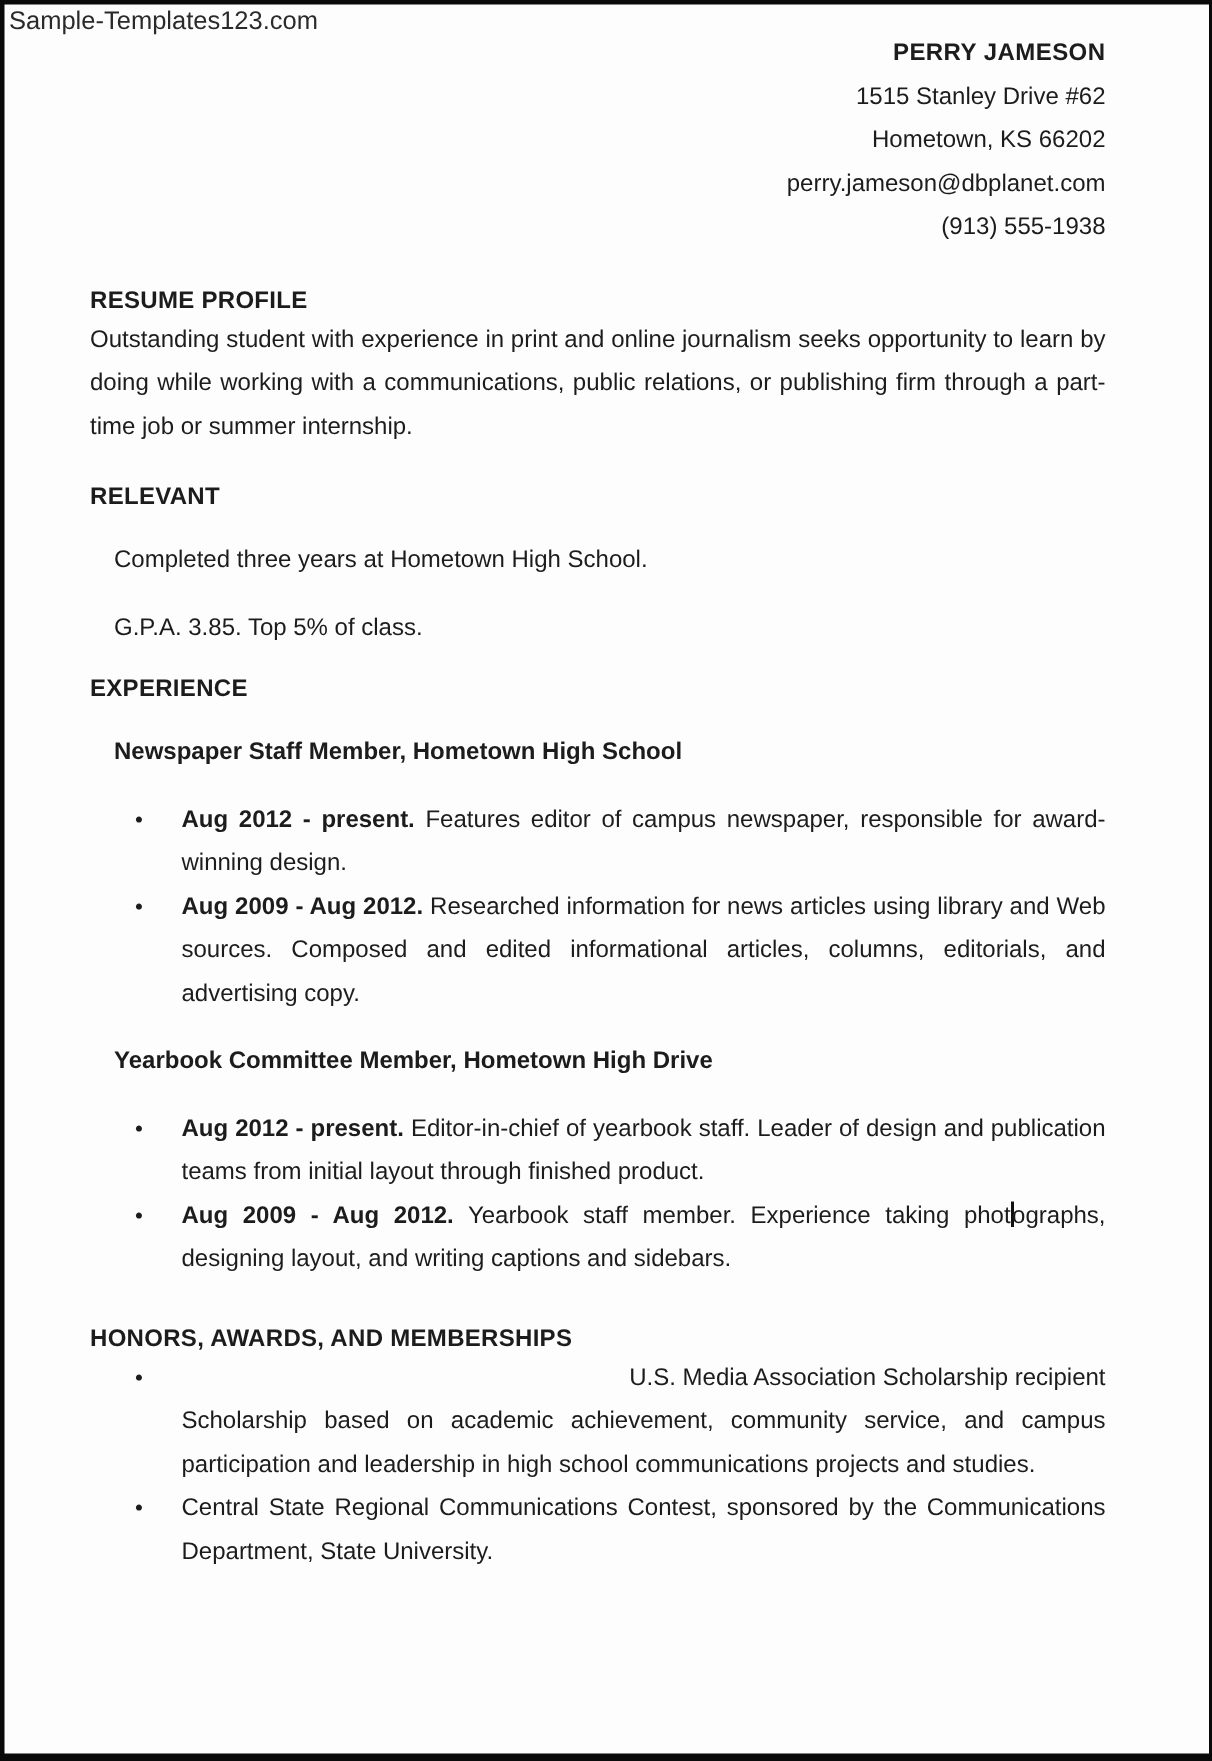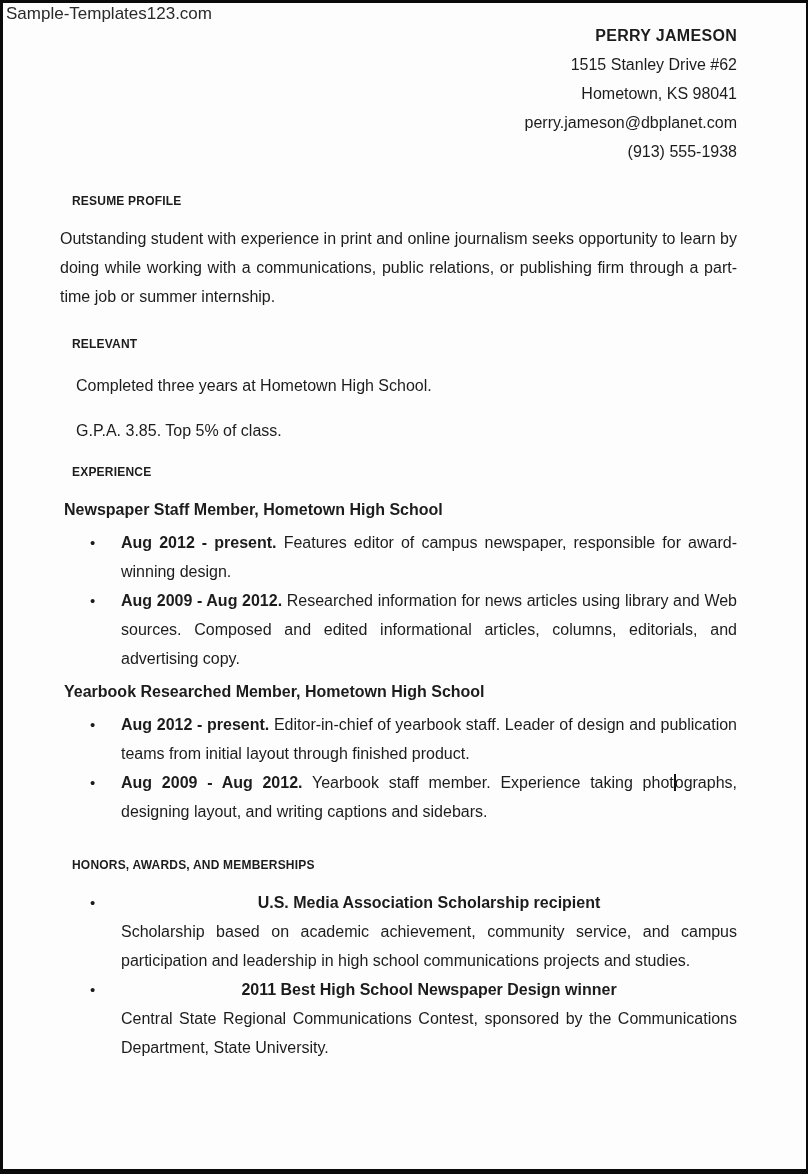--- a/index.html
+++ b/index.html
@@ -33,28 +33,28 @@
   }
   .contact-header .name { font-weight: bold; letter-spacing: 0.3px; }
   .doc-body { margin: 0 69px 0 57px; font-size: 16px; }
   .section { margin: 0; }
   .sec-profile   { margin-top: 24px; }
   .sec-education { margin-top: 22px; }
   .sec-experience{ margin-top: 0; }
   .sec-studies   { margin-top: 27px; }
   .sec-honors    { margin-top: 28px; }
   h2.sec-heading {
-    margin: 12px;
-    font-size: 12px;
+    margin: 0;
+    font-size: 16px;
     font-weight: bold;
     line-height: 22px;
     letter-spacing: 0.2px;
   }
   h3.job-title {
-    margin: 4px;
+    margin: 16px;
     font-size: 16px;
     font-weight: bold;
     line-height: 29px;
   }
   p.para {
     margin: 0;
     line-height: 29px;
     text-align: justify;
   }
   p.line { margin: 16px; line-height: 29px; }
@@ -71,41 +71,41 @@
   }
   ul.bullets > li::before {
     content: "\2022";
     position: absolute;
     left: 30px;
     top: 0;
     line-height: 29px;
     font-size: 15px;
   }
   .lead { font-weight: bold; }
-  .honor-title { display: block; font-weight: bold; line-height: 29px; text-align: center; }
+  .honor-title { display: block; font-weight: normal; line-height: 29px; text-align: right; }
   .honor-desc { margin: 0; line-height: 29px; text-align: justify; }
   .text-cursor {
     display: inline-block;
     width: 2px;
     height: 17px;
     margin: 0 -1px -3px 0;
     background: #111;
   }
 </style>
 </head>
 <body>
 
 <div class="page">
 
   <div class="watermark">Sample-Templates123.com</div>
 
   <header class="contact-header">
     <div class="name">PERRY JAMESON</div>
     <div>1515 Stanley Drive #62</div>
-    <div>Hometown, KS 98041</div>
+    <div>Hometown, KS 66202</div>
     <div>perry.jameson@dbplanet.com</div>
     <div>(913) 555-1938</div>
   </header>
 
   <main class="doc-body">
 
     <section class="section sec-profile">
       <h2 class="sec-heading">RESUME PROFILE</h2>
       <p class="para">Outstanding student with experience in print and online journalism seeks opportunity to learn by doing while working with a communications, public relations, or publishing firm through a part-time job or summer internship.</p>
     </section>
@@ -124,21 +124,21 @@
         <li>
           <b class="lead">Aug 2012 - present.</b>
           <span>Features editor of campus newspaper, responsible for award-winning design.</span>
         </li>
         <li>
           <b class="lead">Aug 2009 - Aug 2012.</b>
           <span>Researched information for news articles using library and Web sources. Composed and edited informational articles, columns, editorials, and advertising copy.</span>
         </li>
       </ul>
 
-      <h3 class="job-title">Yearbook Researched Member, Hometown High School</h3>
+      <h3 class="job-title">Yearbook Committee Member, Hometown High Drive</h3>
       <ul class="bullets">
         <li>
           <b class="lead">Aug 2012 - present.</b>
           <span>Editor-in-chief of yearbook staff. Leader of design and publication teams from initial layout through finished product.</span>
         </li>
         <li>
           <b class="lead">Aug 2009 - Aug 2012.</b>
           <span>Yearbook staff member. Experience taking phot</span><span class="text-cursor"></span><span>ographs, designing layout, and writing captions and sidebars.</span>
         </li>
       </ul>
@@ -146,20 +146,19 @@
 
 
     <section class="section sec-honors">
       <h2 class="sec-heading">HONORS, AWARDS, AND MEMBERSHIPS</h2>
       <ul class="bullets">
         <li>
           <span class="honor-title">U.S. Media Association Scholarship recipient</span>
           <p class="honor-desc">Scholarship based on academic achievement, community service, and campus participation and leadership in high school communications projects and studies.</p>
         </li>
         <li>
-          <span class="honor-title">2011 Best High School Newspaper Design winner</span>
           <p class="honor-desc">Central State Regional Communications Contest, sponsored by the Communications Department, State University.</p>
         </li>
       </ul>
     </section>
 
   </main>
 </div>
 
 </body></html>

